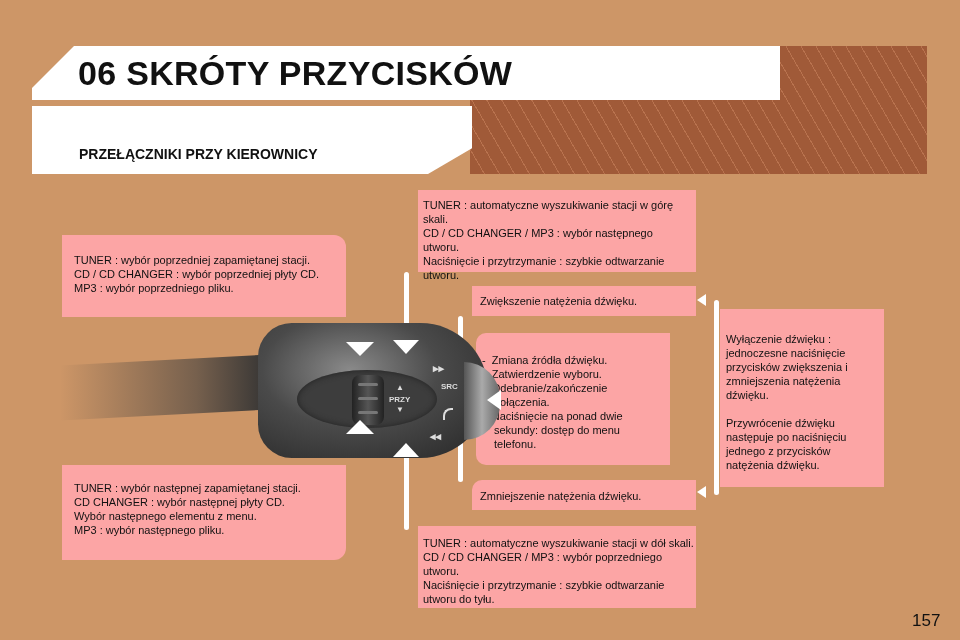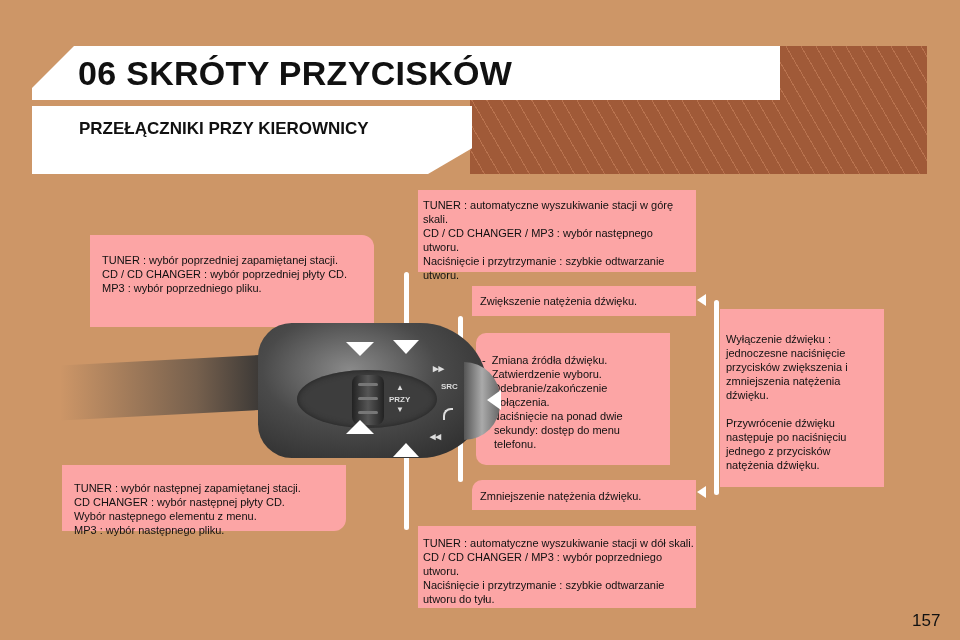--- a/index.html
+++ b/index.html
@@ -4,21 +4,21 @@
 <style>
   html,body{margin:0;padding:0;}
   body{width:960px;height:640px;background:#cd9667;position:relative;overflow:hidden;font-family:"Liberation Sans",sans-serif;color:#111;}
   .hatch{position:absolute;left:470px;top:46px;width:457px;height:128px;background:#a05a38;
     background-image:repeating-linear-gradient(60deg, transparent 0 12px, rgba(230,160,120,0.35) 12px 13px);}
   .title-bar{position:absolute;left:32px;top:46px;width:748px;height:54px;background:#fff;
     clip-path:polygon(42px 0,100% 0,100% 100%,0 100%,0 42px);}
   .title{position:absolute;left:78px;top:54px;font-size:34px;font-weight:bold;letter-spacing:0.3px;}
   .sub-bar{position:absolute;left:32px;top:106px;width:440px;height:68px;background:#fff;
     clip-path:polygon(0 0,100% 0,100% 62%,90% 100%,0 100%);}
-  .subtitle{position:absolute;left:79px;top:119px;font-size:17px;font-weight:bold;}
+  .subtitle{position:absolute;left:79px;top:146px;font-size:14px;font-weight:bold;}
   .box{position:absolute;background:#fca5a5;font-size:11px;line-height:14px;border-radius:10px;}
   .box p{margin:0;}
   .stalk{position:absolute;left:60px;top:360px;width:210px;height:55px;
     background:linear-gradient(90deg, rgba(205,150,103,0) 0%, rgba(60,60,60,0.6) 65%, #333 100%);
     transform:skewY(-3deg);}
   .head{position:absolute;left:258px;top:323px;width:230px;height:135px;border-radius:40px 80px 80px 40px;
     background:radial-gradient(ellipse at 40% 35%, #8a8a8a 0%, #4a4a4a 45%, #262626 100%);}
   .head-oval{position:absolute;left:297px;top:370px;width:140px;height:58px;border-radius:50%;background:#3d3d3d;box-shadow:inset 0 0 6px #222;}
   .wheel{position:absolute;left:352px;top:375px;width:32px;height:50px;border-radius:8px;background:linear-gradient(90deg,#222,#555,#222);}
   .wheel i{position:absolute;left:6px;width:20px;height:3px;border-radius:2px;background:#777;}
@@ -30,26 +30,26 @@
 </style>
 </head>
 <body>
 
 <div class="hatch"></div>
 <div class="title-bar"></div>
 <div class="title">06 SKRÓTY PRZYCISKÓW</div>
 <div class="sub-bar"></div>
 <div class="subtitle">PRZEŁĄCZNIKI PRZY KIEROWNICY</div>
 
-<div class="box" style="left:62px;top:235px;width:284px;height:92px;border-radius:0 12px 0 0;padding:18px 0 0 12px;box-sizing:border-box;margin-left:28px;">
+<div class="box" style="left:62px;top:235px;width:284px;height:82px;border-radius:0 12px 0 0;padding:18px 0 0 12px;box-sizing:border-box;">
   <p>TUNER : wybór poprzedniej zapamiętanej stacji.</p>
   <p>CD / CD CHANGER : wybór poprzedniej płyty CD.</p>
   <p>MP3 : wybór poprzedniego pliku.</p>
 </div>
-<div class="box" style="left:62px;top:465px;width:284px;height:66px;border-radius:0 0 12px 0;padding:16px 0 0 12px;box-sizing:border-box;">
+<div class="box" style="left:62px;top:465px;width:284px;height:95px;border-radius:0 0 12px 0;padding:16px 0 0 12px;box-sizing:border-box;">
   <p>TUNER : wybór następnej zapamiętanej stacji.</p>
   <p>CD CHANGER : wybór następnej płyty CD.</p>
   <p>Wybór następnego elementu z menu.</p>
   <p>MP3 : wybór następnego pliku.</p>
 </div>
 
 <div class="box" style="left:418px;top:190px;width:278px;height:82px;border-radius:0 0 0 0;padding:8px 0 0 5px;box-sizing:border-box;">
   <p>TUNER : automatyczne wyszukiwanie stacji w górę skali.</p>
   <p>CD / CD CHANGER / MP3 : wybór następnego</p>
   <p>utworu.</p>

